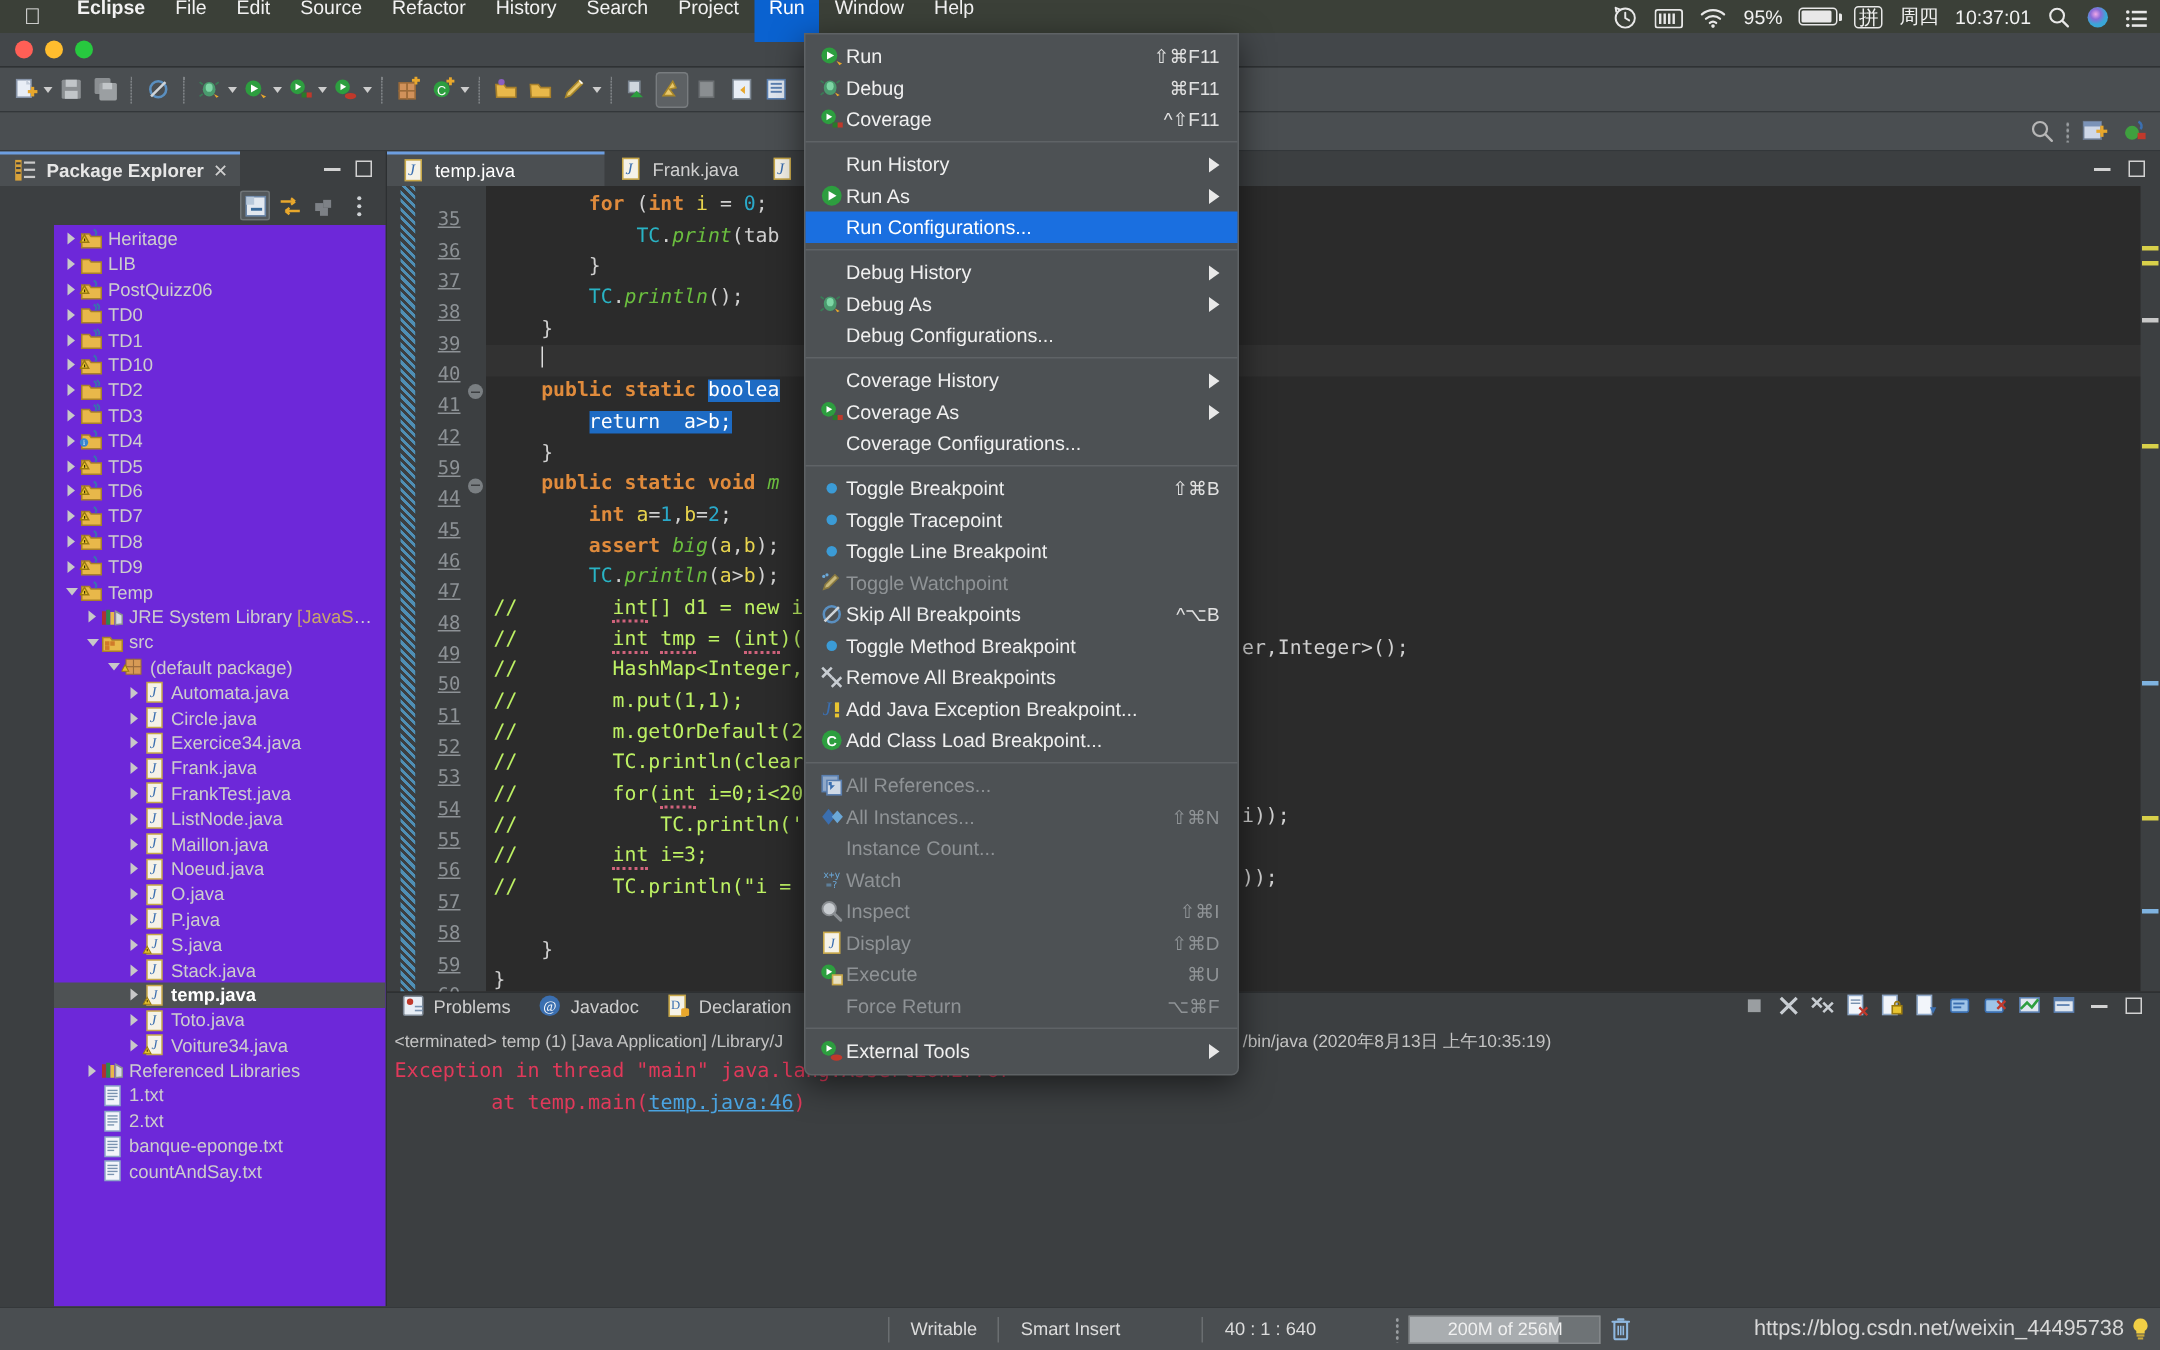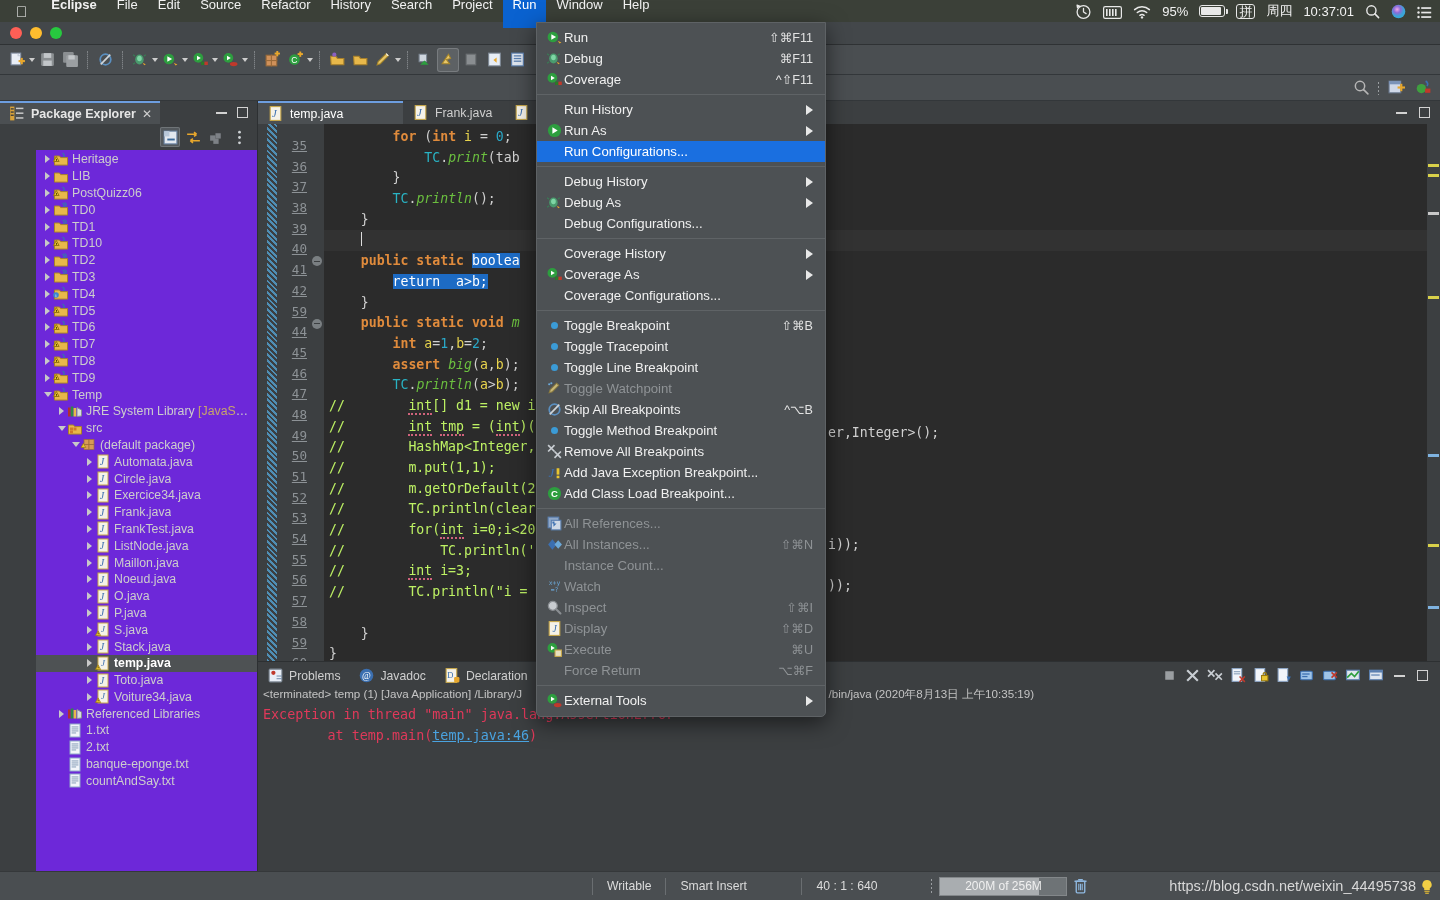--- a/index.html
+++ b/index.html
@@ -146,21 +146,21 @@
   .sel-t{background:#1d6bc4;color:#fff;}
   .wavy{border-bottom:2px dotted #d0637c;}
   .caret-bar{display:inline-block;width:1px;height:14px;background:#ddd;vertical-align:-2px;}
   .ruler{
     position:absolute;right:0;top:0;bottom:0;width:13px;background:#3c3f41;
   }
   .ruler i{position:absolute;right:1px;width:11px;height:3px;display:block;}
 
   
   .console{height:210px;background:#3c3f41;display:flex;flex-direction:column;border-top:1px solid #2d3032;}
-  .ctabs{height:22px;display:flex;align-items:flex-end;background:#3c3f41;}
+  .ctabs{height:22px;display:flex;align-items:flex-start;background:#3c3f41;}
   .ctab{display:flex;align-items:center;gap:5px;padding:0 9px;font-size:12.2px;color:#cfcfcf;}
   .ctab.act{background:#4b4f52;color:#fff;border-top:2px solid #6d9ee0;}
   .ctab-ctrl{margin-left:auto;display:flex;align-items:center;gap:6px;padding-right:9px;}
   .cinfo{font-size:11.6px;color:#c4c4c4;padding:3px 0 2px 5px;white-space:nowrap;background:#3c3f41;}
   .cbody{flex:1;background:#3c3f41;font-family:"DejaVu Sans Mono",monospace;font-size:13.4px;padding-left:5px;}
   .cbody div{height:21px;line-height:21px;color:#e0395a;white-space:pre;}
   .cbody a{color:#4aa3e0;text-decoration:underline;}
 
   
   .status{

